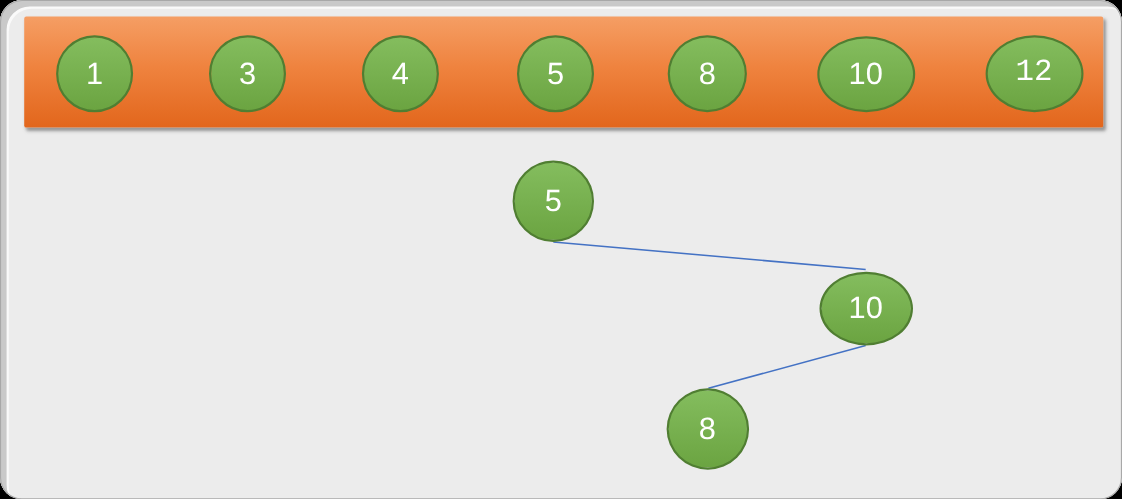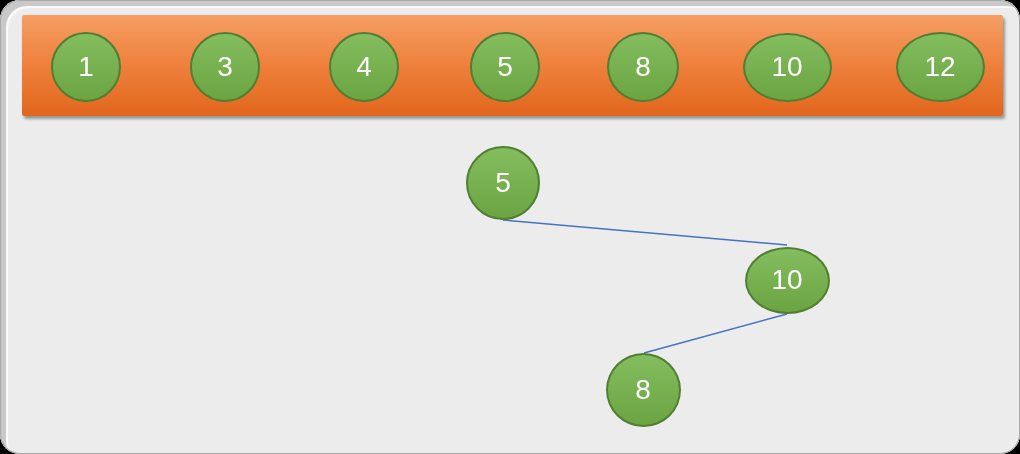--- a/index.html
+++ b/index.html
@@ -89,21 +89,21 @@
   </div>
       <div class="node" style="left: 470px; top: 32px; width: 70px; height: 70px;">
     <span class="node-label">5</span>
   </div>
       <div class="node" style="left: 607px; top: 32px; width: 72px; height: 70px;">
     <span class="node-label">8</span>
   </div>
       <div class="node" style="left: 742.5px; top: 32.5px; width: 89px; height: 69px;">
     <span class="node-label">10</span>
   </div>
-      <div class="node" style="left: 895.5px; top: 32px; width: 89px; height: 70px;">
+      <div class="node" style="left: 895.5px; top: 32px; width: 89px; height: 70px; font-family: Liberation Mono, monospace;">
     <span class="node-label">12</span>
   </div>
     </div>
   <div id="path-nodes-layer">
       <div class="node" style="left: 466px; top: 146px; width: 74px; height: 74px;">
     <span class="node-label">5</span>
   </div>
       <div class="node" style="left: 744.5px; top: 246.5px; width: 85px; height: 67px;">
     <span class="node-label">10</span>
   </div>

